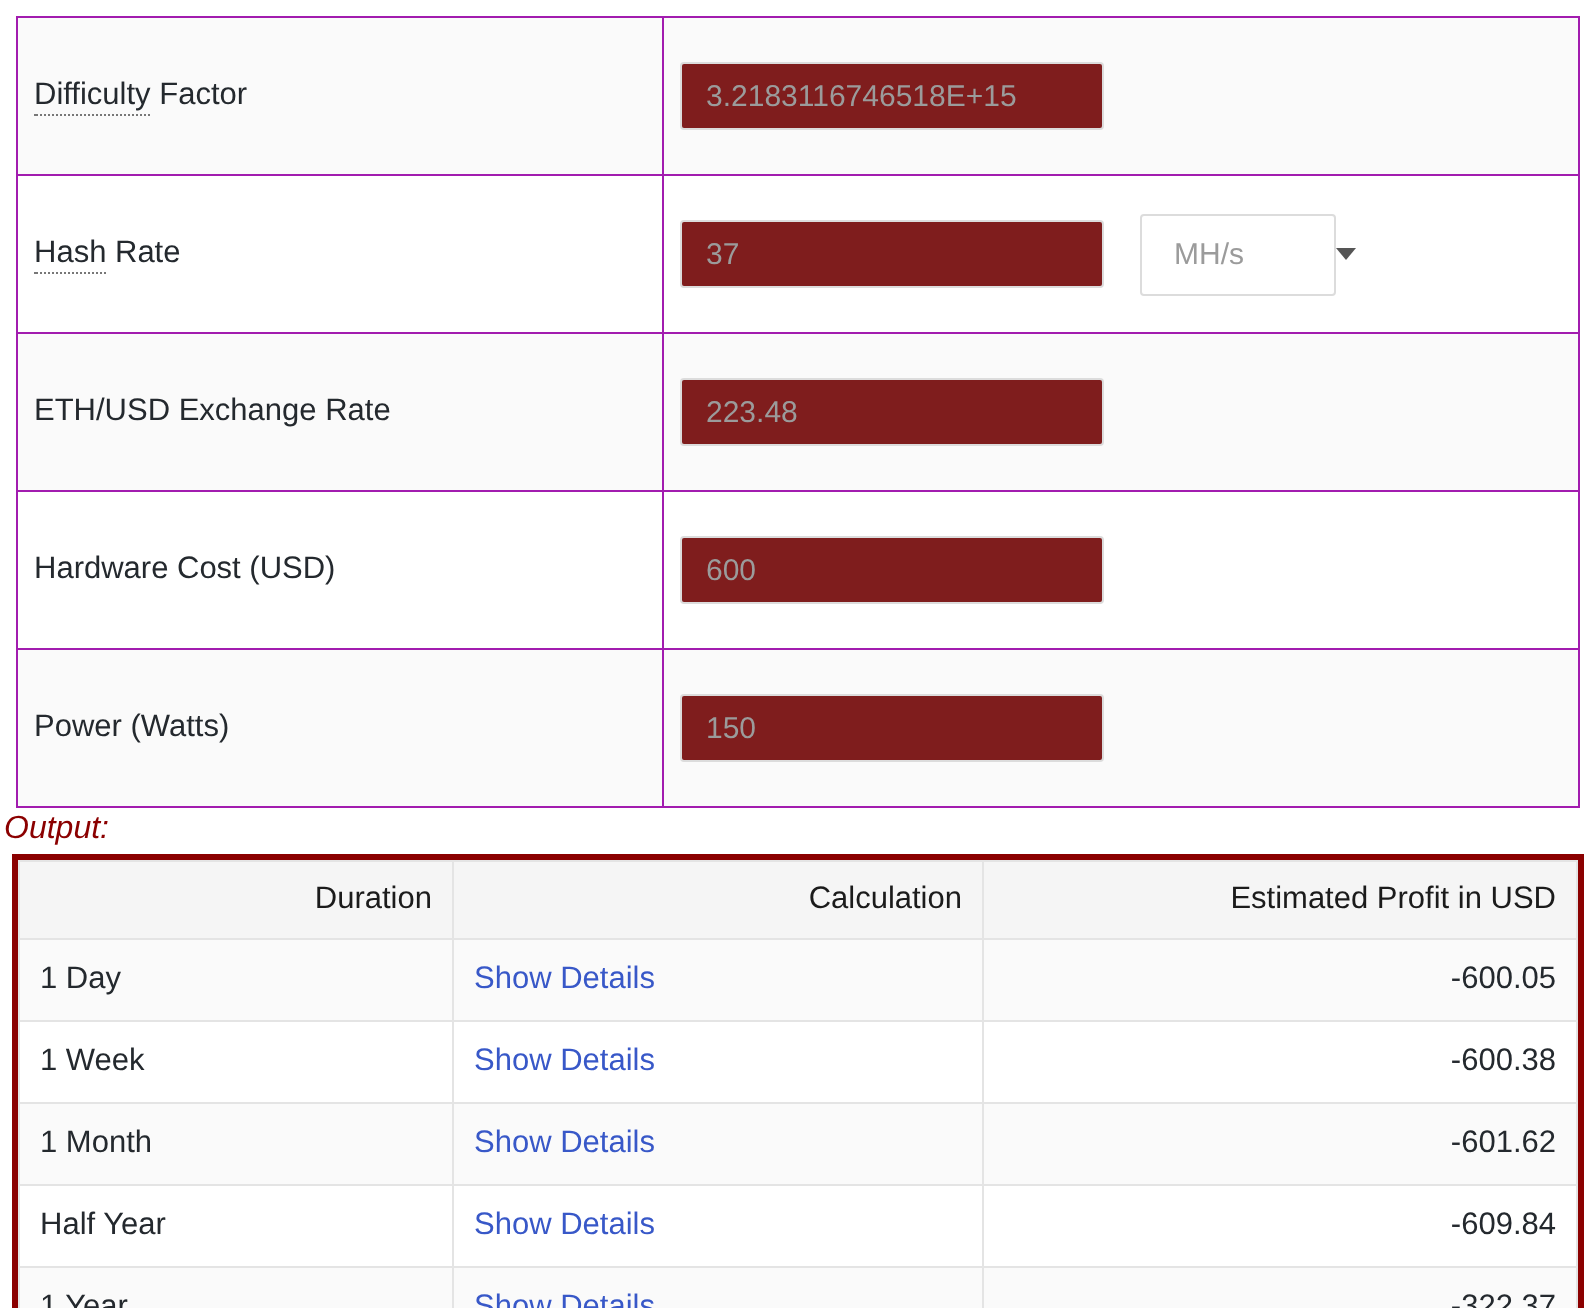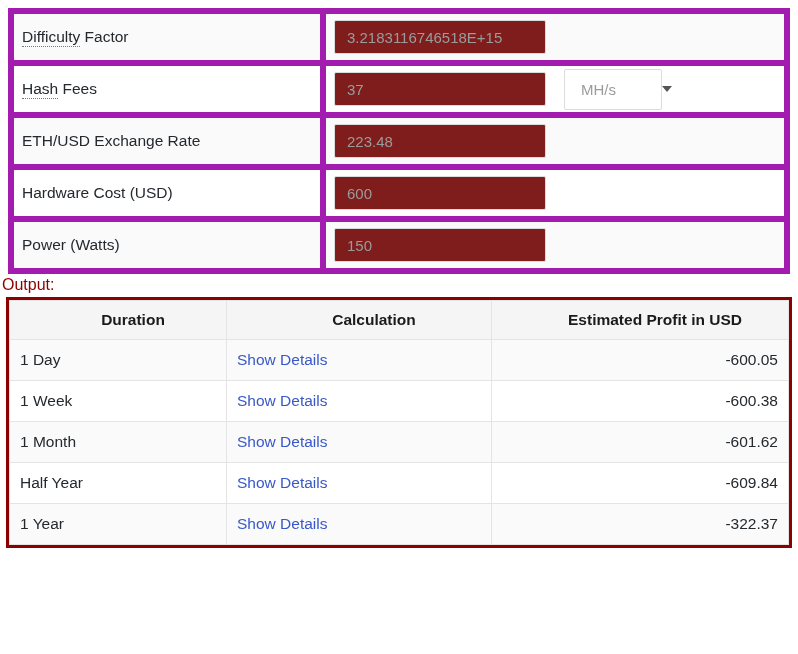--- a/index.html
+++ b/index.html
@@ -23,22 +23,22 @@
     border-collapse: collapse;
     table-layout: fixed;
   }
   .form-table tr {
     background: #ffffff;
   }
   .form-table tr:nth-child(odd) {
     background: #fafafa;
   }
   .form-table td {
-    border: 6px solid #a21caf;
-    padding: 0;
+    border: 1px solid #a21caf;
+    padding: 16px;
     height: 46px;
     vertical-align: middle;
   }
   .form-table td.label-cell {
     width: 298px;
     padding-left: 8px;
     font-size: 15.5px;
     color: #24292e;
     white-space: nowrap;
   }
@@ -96,20 +96,21 @@
     border-top: 6px solid #555;
     margin-left: 6px;
   }
 
   
   .output-label {
     color: #8b0000;
     font-size: 16px;
     margin: 2px 4px 3px 2px;
     line-height: 1.1;
+    font-style: italic;
   }
   .out-wrap {
     margin: 0 0 0 6px;
     width: 786px;
     border: 3px solid #8b0000;
     box-sizing: border-box;
     background: #ffffff;
   }
   .out-table {
     width: 100%;
@@ -119,23 +120,23 @@
   .out-table th,
   .out-table td {
     border: 1px solid #e4e4e4;
     height: 40px;
     padding: 0 10px;
     vertical-align: middle;
     font-size: 15.5px;
   }
   .out-table thead th {
     background: #f5f5f5;
-    font-weight: bold;
+    font-weight: normal;
     color: #1b1b1b;
-    text-align: center;
+    text-align: right;
     height: 38px;
     padding-left: 40px;
   }
   .out-table tbody tr:nth-child(odd) {
     background: #fafafa;
   }
   .out-table tbody tr:nth-child(even) {
     background: #ffffff;
   }
   .col-duration { width: 166px; }
@@ -157,21 +158,21 @@
     <tr>
       <td class="label-cell"><span class="dotted">Difficulty</span><span> Factor</span></td>
       <td class="field-cell">
         <div class="field-wrap">
           <input class="txt-input" type="text" value="3.2183116746518E+15" style="">
         </div>
       </td>
     </tr>
 
     <tr>
-      <td class="label-cell"><span class="dotted">Hash</span><span> Fees</span></td>
+      <td class="label-cell"><span class="dotted">Hash</span><span> Rate</span></td>
       <td class="field-cell">
         <div class="field-wrap">
           <input class="txt-input" type="text" value="37" style="">
           <div class="unit-select">
             <span>MH/s</span>
             <span class="caret"></span>
           </div>
         </div>
       </td>
     </tr>

